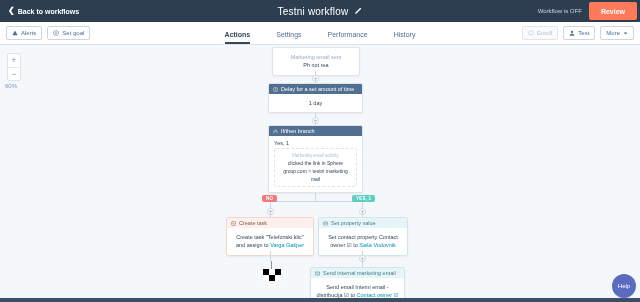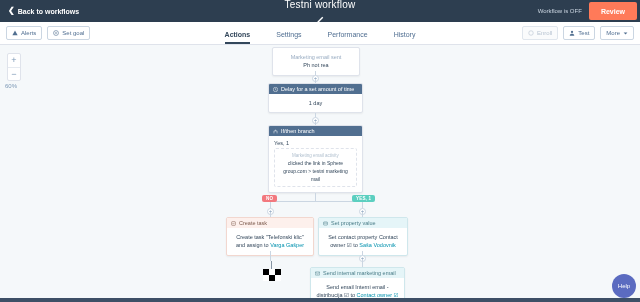--- a/index.html
+++ b/index.html
@@ -36,21 +36,20 @@
     color: #fff;
   }
   .wf-title-wrap {
     position: absolute;
     left: 0; right: 0;
     display: flex;
     justify-content: center;
     align-items: center;
     gap: 6px;
     pointer-events: none;
-    flex-direction: column;
   }
   .wf-title {
     color: #ffffff;
     font-size: 10px;
     letter-spacing: .2px;
     pointer-events: auto;
   }
   .pencil-icon {
     pointer-events: auto;
     cursor: pointer;

